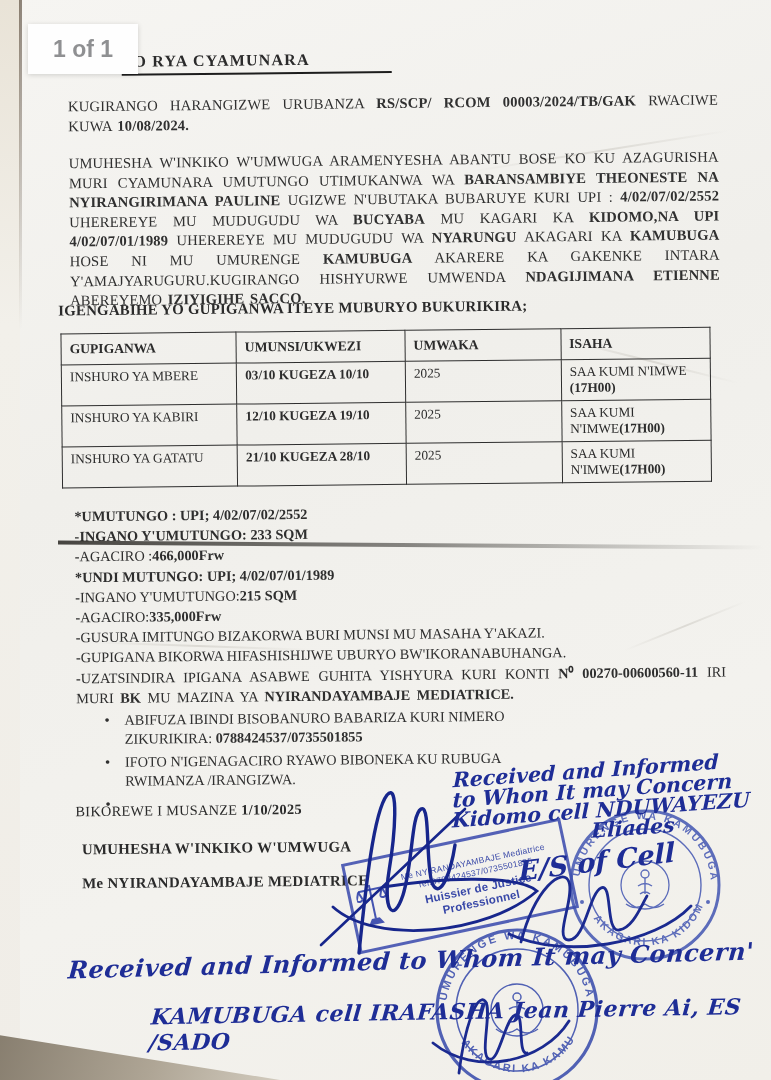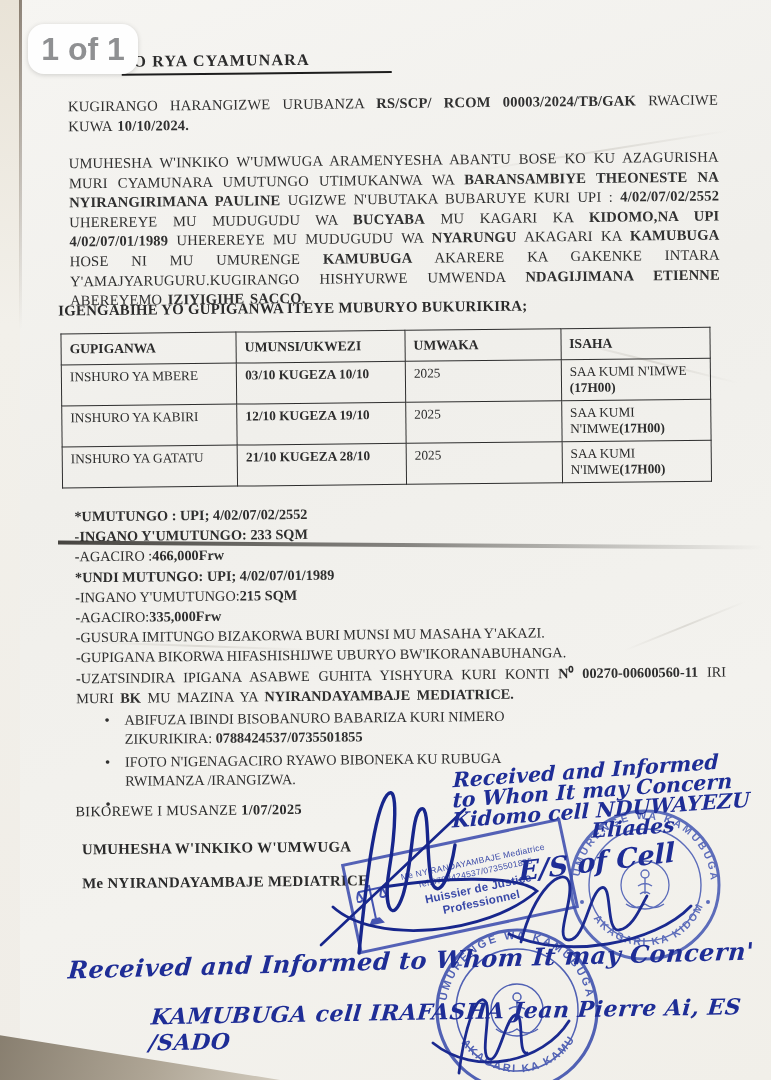--- a/index.html
+++ b/index.html
@@ -50,42 +50,42 @@
   .hw-cell{left:518px;top:846px;font-size:27px;transform:rotate(-7deg) skewX(-6deg);}
   .hw-b1{left:68px;top:946px;font-size:24px;transform:rotate(-1.6deg) skewX(-6deg);letter-spacing:.5px;}
   .hw-b2{left:150px;top:998px;font-size:22px;transform:rotate(-1deg) skewX(-6deg);letter-spacing:.5px;}
   
   .rect-stamp{left:348px;top:840px;width:208px;height:80px;transform:rotate(-12deg);
     border:3px solid rgba(38,56,166,.78);display:flex;align-items:center;gap:5px;padding:3px 5px;
     color:rgba(34,52,160,.9);font-family:"Liberation Sans",sans-serif;}
   .rs-text{flex:1;text-align:center;}
   .rs-l1,.rs-l2{font-size:8.5px;line-height:11px;letter-spacing:.3px;}
   .rs-l3{font-size:11.5px;font-weight:700;line-height:14px;margin-top:3px;letter-spacing:.2px;}
-  .badge{left:28px;top:24px;width:110px;height:50px;background:#fefefe;border-radius:16px;
+  .badge{left:28px;top:24px;width:110px;height:50px;background:#fefefe;border-radius:0;
     display:flex;align-items:center;justify-content:center;box-shadow:0 1px 5px rgba(0,0,0,.16);
-    color:#8f9092;font-family:"Liberation Sans",sans-serif;font-size:32px;font-weight:600;z-index:50;}
+    color:#8f9092;font-family:"Liberation Sans",sans-serif;font-size:23px;font-weight:600;z-index:50;}
   svg{display:block;}
 </style>
 </head>
 <body>
 
 <div class="screen">
 
   <div class="abs edge-strip"></div>
   <div class="abs edge-line"></div>
   <div class="abs crease" style="left:470px;top:150px;width:260px;transform:rotate(-9deg);"></div>
   <div class="abs crease" style="left:560px;top:360px;width:180px;transform:rotate(14deg);"></div>
   <div class="abs crease" style="left:90px;top:645px;width:220px;transform:rotate(2deg);"></div>
   <div class="abs crease" style="left:620px;top:625px;width:130px;transform:rotate(-22deg);"></div>
 
   <div class="abs doc-rot doc">
 
     <div class="abs title">ZO RYA CYAMUNARA</div>
 
-    <div class="abs para intro"><span>KUGIRANGO  HARANGIZWE URUBANZA </span><span class="bd">RS/SCP/ RCOM 00003/2024/TB/GAK</span><span> RWACIWE KUWA </span><span class="bd">10/10/2024.</span></div>
+    <div class="abs para intro"><span>KUGIRANGO  HARANGIZWE URUBANZA </span><span class="bd">RS/SCP/ RCOM 00003/2024/TB/GAK</span><span> RWACIWE KUWA </span><span class="bd">10/08/2024.</span></div>
 
     <div class="abs para bodyp"><span>UMUHESHA W'INKIKO W'UMWUGA ARAMENYESHA ABANTU BOSE KO KU AZAGURISHA MURI CYAMUNARA UMUTUNGO UTIMUKANWA WA </span><span class="bd">BARANSAMBIYE THEONESTE NA NYIRANGIRIMANA PAULINE</span><span> UGIZWE N'UBUTAKA BUBARUYE KURI UPI : </span><span class="bd">4/02/07/02/2552</span><span> UHEREREYE MU MUDUGUDU WA </span><span class="bd">BUCYABA</span><span> MU KAGARI KA </span><span class="bd">KIDOMO,NA UPI 4/02/07/01/1989</span><span> UHEREREYE MU MUDUGUDU WA </span><span class="bd">NYARUNGU</span><span> AKAGARI KA </span><span class="bd">KAMUBUGA</span><span> HOSE NI MU UMURENGE </span><span class="bd">KAMUBUGA</span><span> AKARERE KA GAKENKE INTARA Y'AMAJYARUGURU.KUGIRANGO HISHYURWE UMWENDA </span><span class="bd">NDAGIJIMANA ETIENNE</span><span> ABEREYEMO </span><span class="bd">IZIYIGIHE SACCO.</span></div>
 
     <div class="abs igenga">IGENGABIHE YO GUPIGANWA ITEYE MUBURYO BUKURIKIRA;</div>
 
     <table class="sched">
       <colgroup>
           <col class="c1">
           <col class="c2">
           <col class="c3">
@@ -132,21 +132,21 @@
       <div class="dline"><span>-GUPIGANA BIKORWA HIFASHISHIJWE UBURYO BW'IKORANABUHANGA.</span></div>
       <div class="dline just"><span>-UZATSINDIRA IPIGANA ASABWE GUHITA YISHYURA KURI KONTI </span><span class="bd">N⁰ 00270-00600560-11</span><span> IRI MURI </span><span class="bd">BK</span><span> MU MAZINA YA </span><span class="bd">NYIRANDAYAMBAJE MEDIATRICE.</span></div>
     </div>
 
     <div class="abs bullets">
       <div class="bullet"><span>ABIFUZA IBINDI BISOBANURO BABARIZA KURI NIMERO ZIKURIKIRA: </span><span class="bd">0788424537/0735501855</span></div>
       <div class="bullet"><span>IFOTO N'IGENAGACIRO RYAWO BIBONEKA KU RUBUGA RWIMANZA /IRANGIZWA.</span></div>
       <div class="bullet"></div>
     </div>
 
-    <div class="abs placedate"><span>BIKOREWE I  MUSANZE  </span><span class="bd">1/07/2025</span></div>
+    <div class="abs placedate"><span>BIKOREWE I  MUSANZE  </span><span class="bd">1/10/2025</span></div>
     <div class="abs signtitle">UMUHESHA W'INKIKO W'UMWUGA</div>
     <div class="abs signname">Me NYIRANDAYAMBAJE MEDIATRICE</div>
   </div>
 
   <div class="abs smudge"></div>
 
   <div class="abs rect-stamp">
     <svg width="30" height="48" viewBox="0 0 30 48">
       <g stroke="rgba(38,56,166,.85)" fill="none" stroke-width="2">
         <line x1="15" y1="4" x2="15" y2="38"></line>

